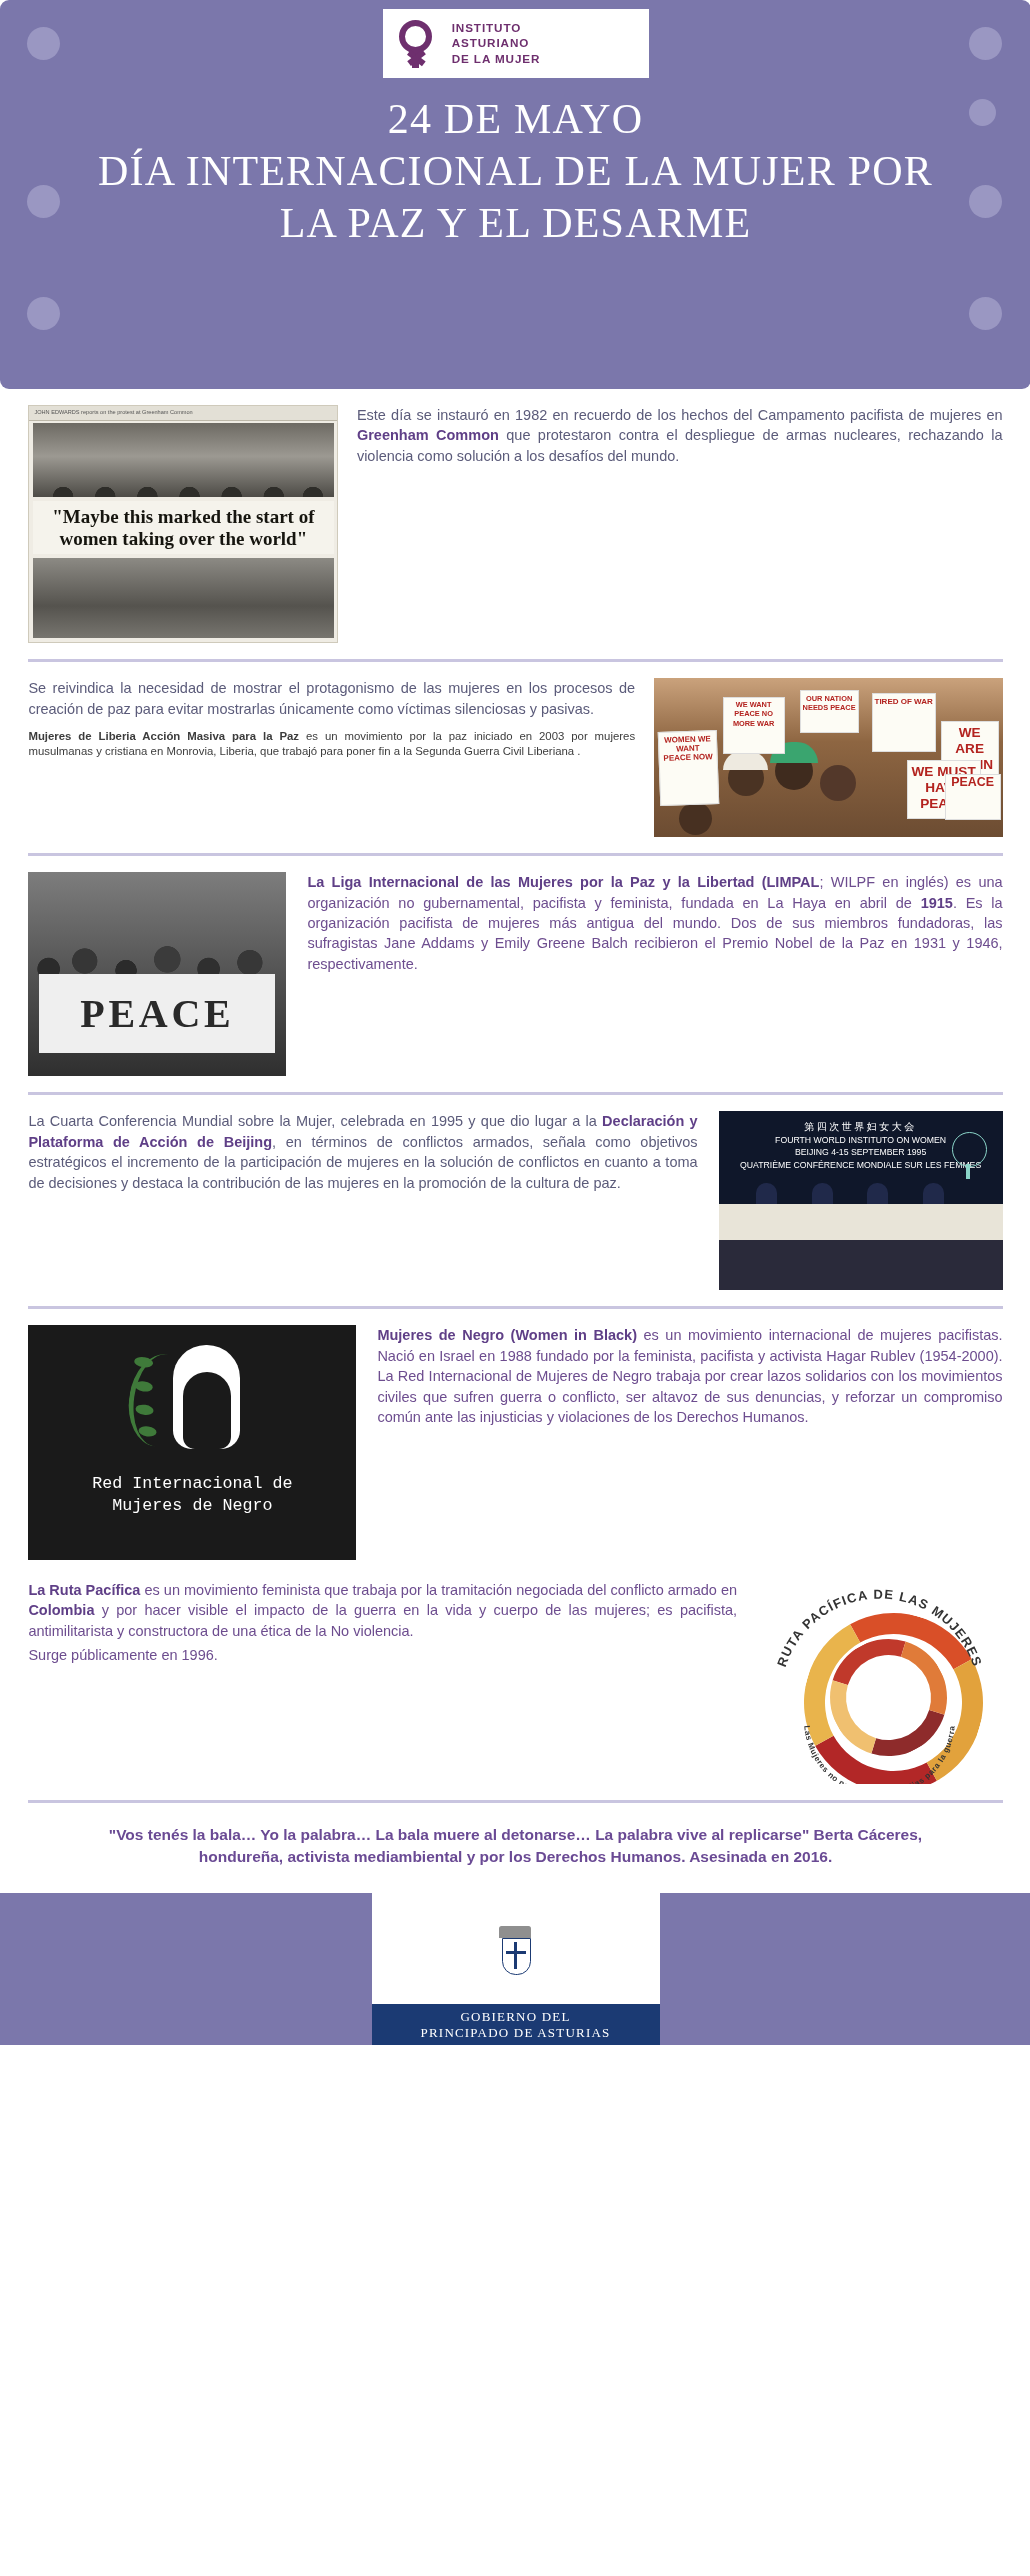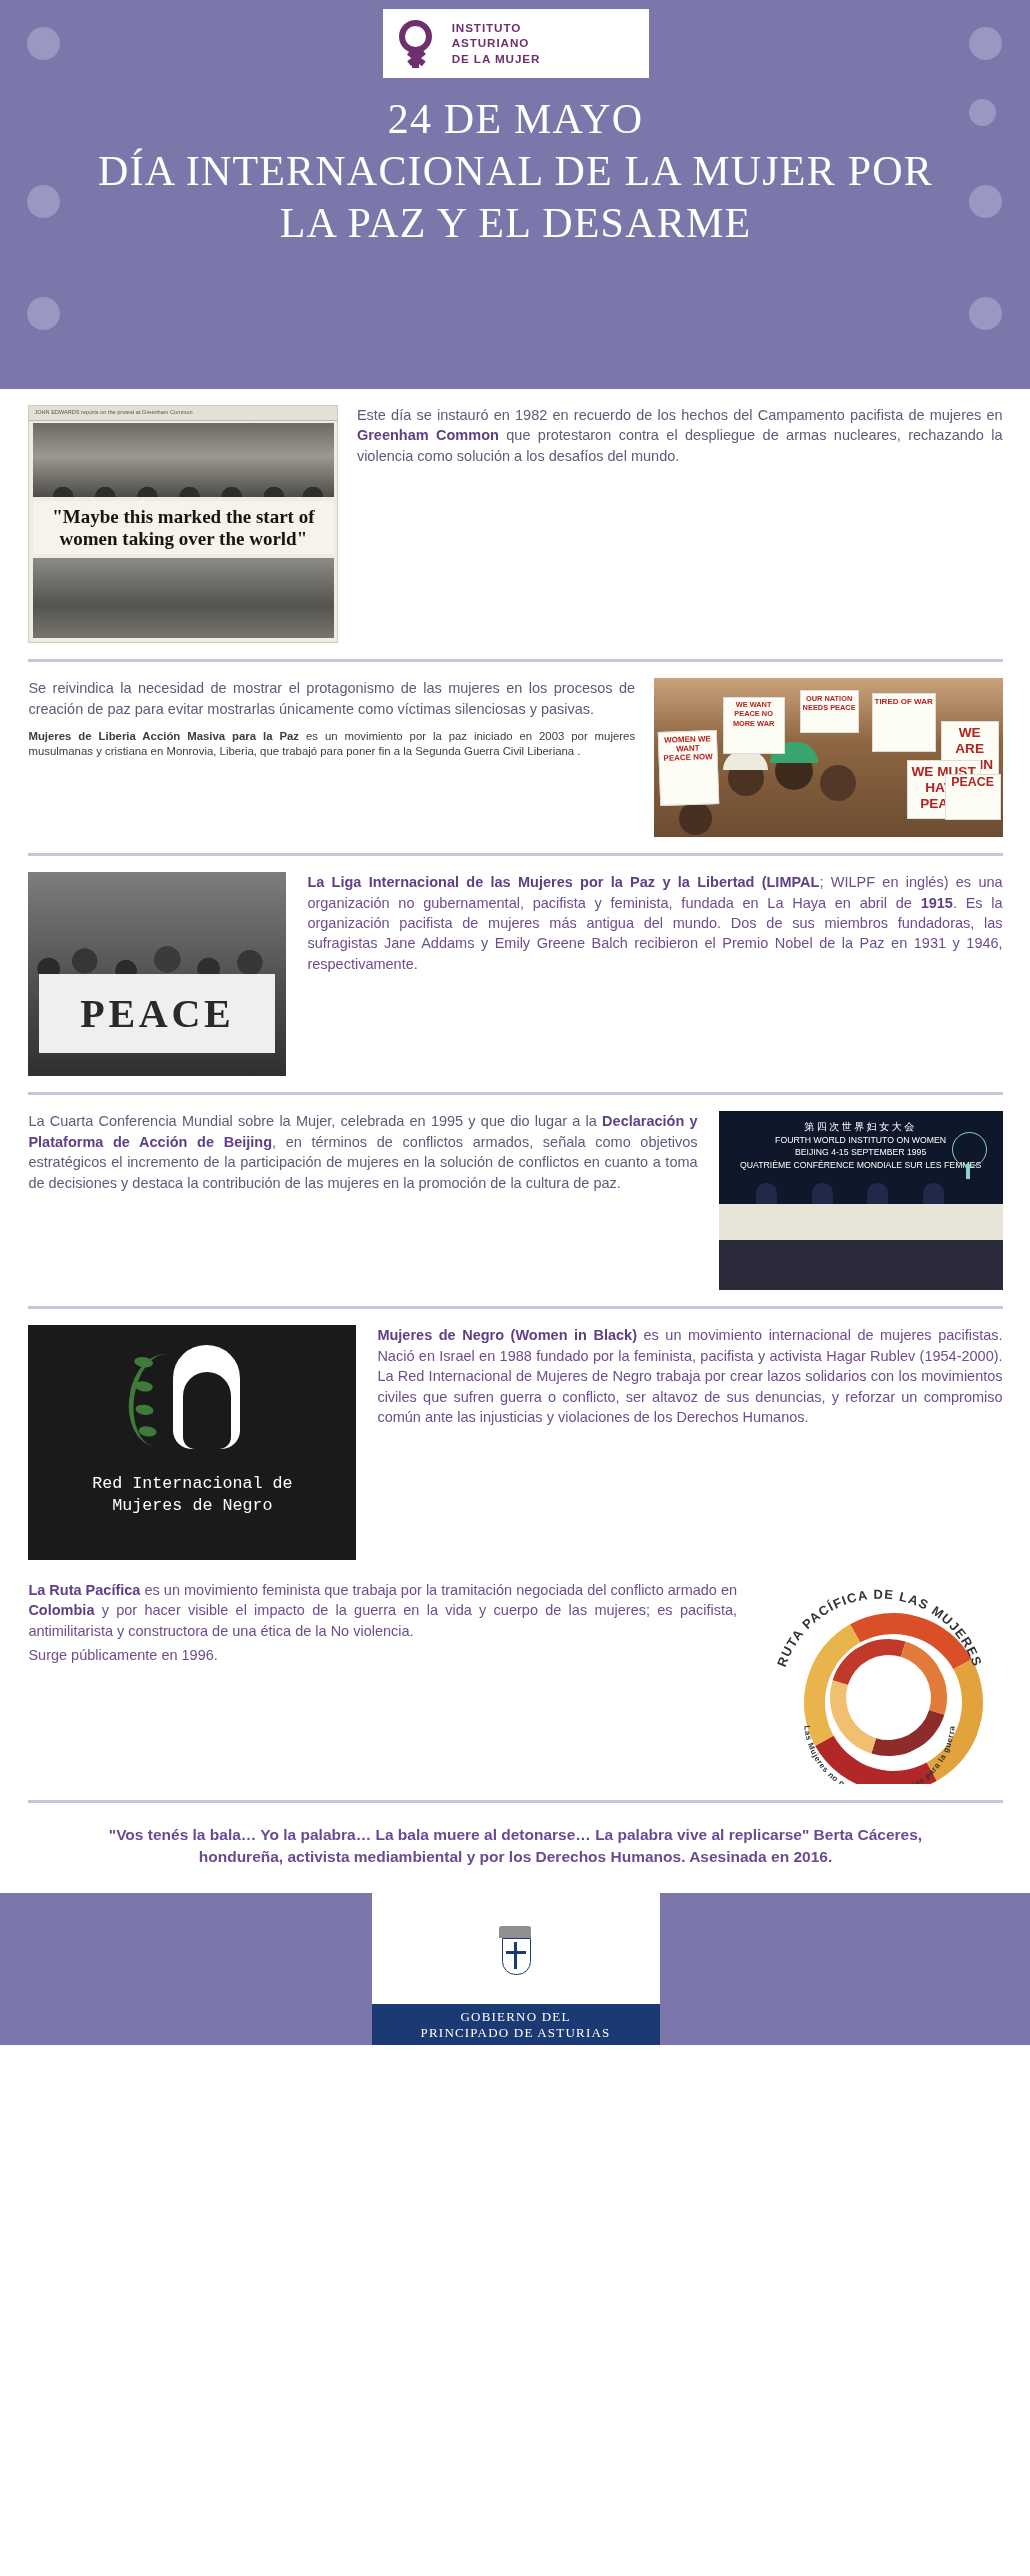--- a/index.html
+++ b/index.html
@@ -19,20 +19,21 @@
     overflow: hidden;
   }
 
   
   .header {
     position: relative;
     width: 100%;
     height: 389px;
     background: #7b77ab;
     overflow: hidden;
+    border-radius: 9px;
   }
   .header .dot {
     position: absolute;
     border-radius: 50%;
     background: #9a97c2;
   }
   .d1 { width: 33px; height: 33px; left: 27px;  top: 27px; }
   .d2 { width: 33px; height: 33px; left: 27px;  top: 185px; }
   .d3 { width: 33px; height: 33px; left: 27px;  top: 297px; }
   .d4 { width: 33px; height: 33px; left: 969px; top: 27px; }

